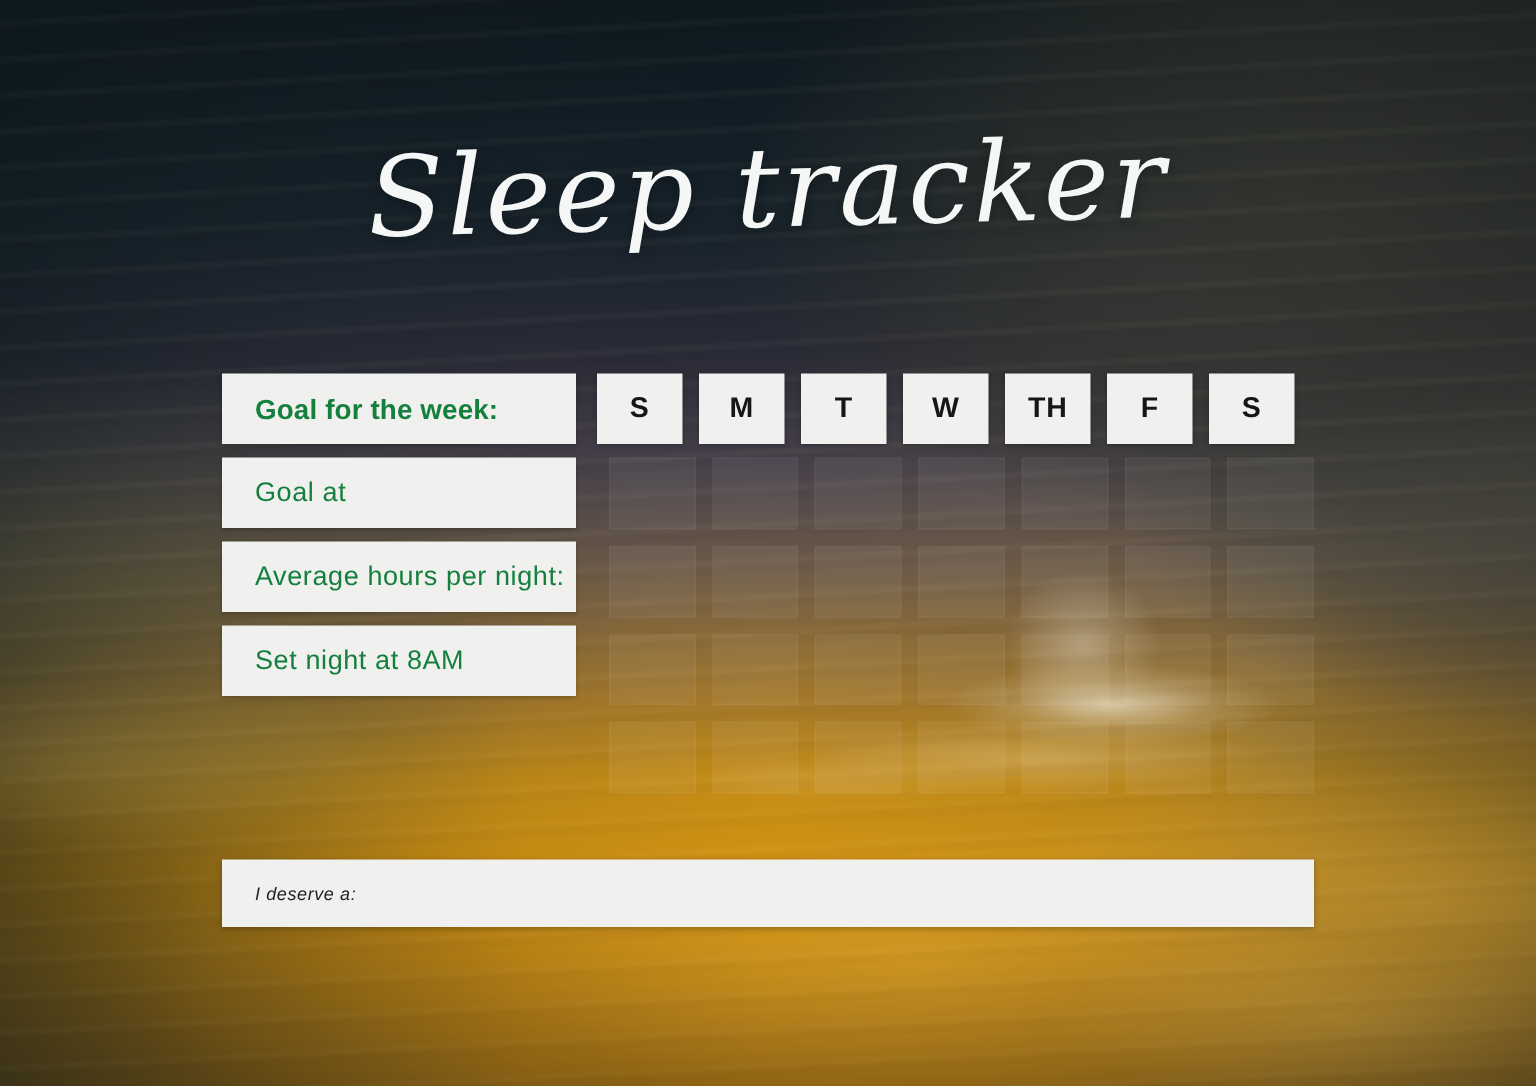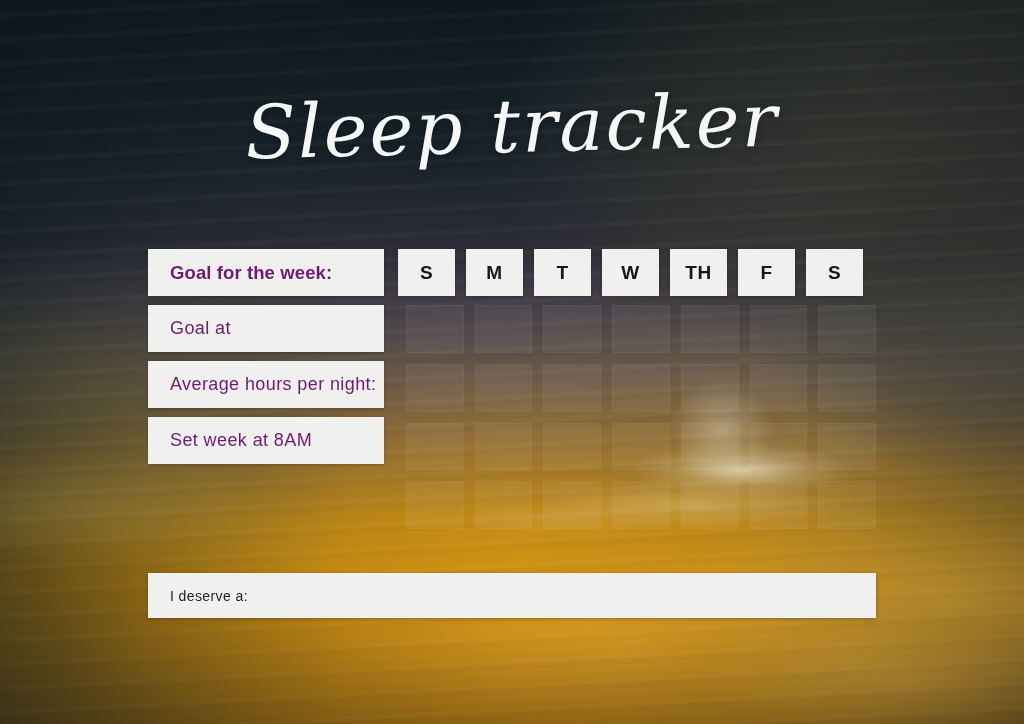--- a/index.html
+++ b/index.html
@@ -136,21 +136,21 @@
     align-items:stretch;
     height:47px;
     margin-bottom:9px;
   }
   .label-cell {
     width:236px;
     background:#f0f0ee;
     display:flex;
     align-items:center;
     padding-left:22px;
-    color:#701a75;
+    color:#15803d;
     font-size:18px;
     letter-spacing:0.4px;
     box-shadow:0 1px 3px rgba(0,0,0,0.22);
   }
   .label-cell.bold {
     font-weight:bold;
     font-size:18.5px;
     letter-spacing:0.1px;
   }
   .day-strip {
@@ -174,23 +174,24 @@
   
   #reward-bar {
     position:absolute;
     left:148px; top:573px;
     width:728px; height:45px;
     background:#f0f0ee;
     display:flex;
     align-items:center;
     padding-left:22px;
     color:#1f1f1f;
-    font-size:14px;
+    font-size:12px;
     letter-spacing:0.4px;
     box-shadow:0 1px 4px rgba(0,0,0,0.26);
+    font-style:italic;
   }
 
   
   #watermark {
     position:absolute;
     left:0; top:694px;
     width:1024px;
     text-align:center;
     font-size:12px;
     letter-spacing:0.6px;
@@ -278,21 +279,21 @@
           <span>Goal at</span>
         </div>
       </div>
       <div class="trow">
         <div class="label-cell">
           <span>Average hours per night:</span>
         </div>
       </div>
       <div class="trow">
         <div class="label-cell">
-          <span>Set week at 8AM</span>
+          <span>Set night at 8AM</span>
         </div>
       </div>
     </div>
 
   <div id="reward-bar">
     <span>I deserve a:</span>
   </div>
 
 
 </div>

